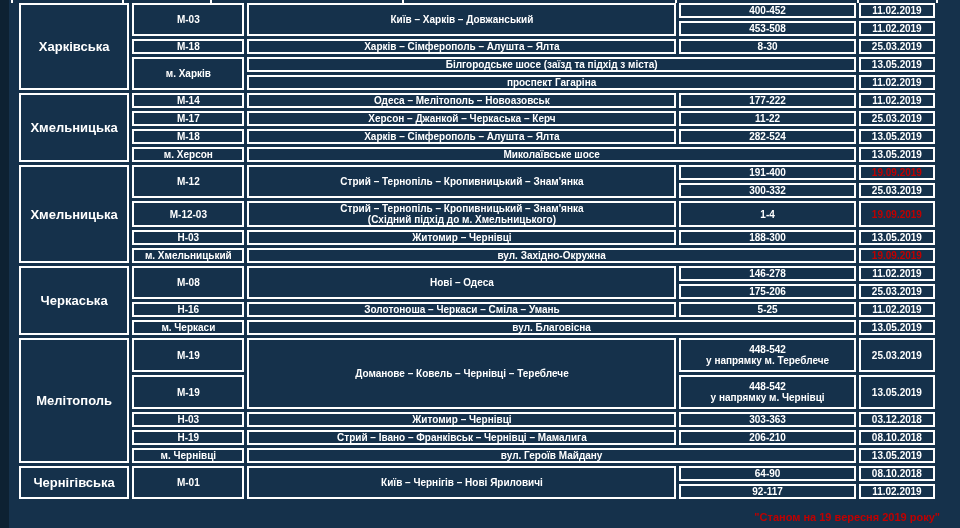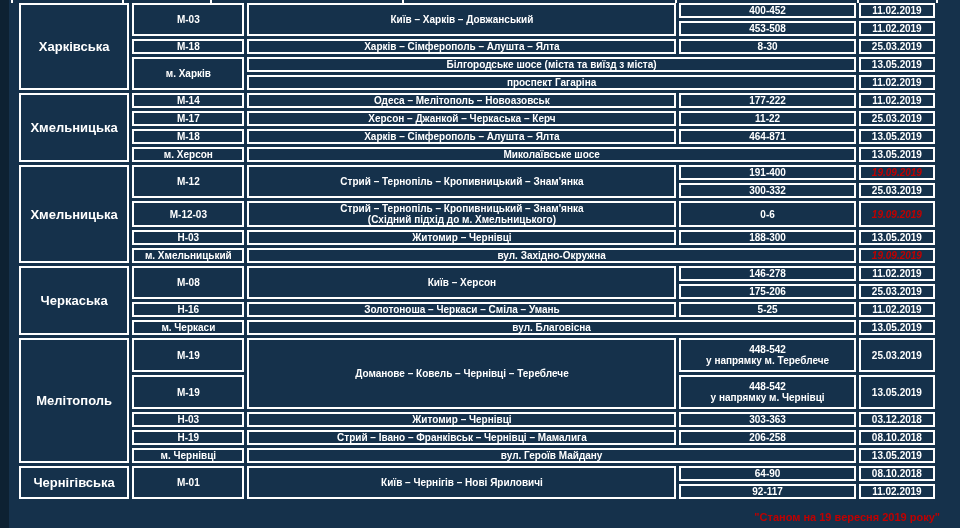--- a/index.html
+++ b/index.html
@@ -28,21 +28,21 @@
     text-align:center;
     vertical-align:middle;
     padding:0 4px;
     white-space:pre-line;
     overflow:hidden;
   }
   tr{height:15px;}
   tr.row-md{height:20px;margin-top:12px;}
   tr.row-lg{height:34px;}
   td.region{font-size:13px;}
-  td.red{color:#c00000;font-style:italic;}
+  td.red{color:#c00000;}
   .footnote{
     position:absolute;
     right:20px;
     bottom:5px;
     color:#c00000;
     font-size:11px;
     font-weight:bold;
     white-space:nowrap;
   }
 </style>
@@ -81,21 +81,21 @@
           <td>11.02.2019</td>
         </tr>
         <tr>
           <td>М-18</td>
           <td>Харків – Сімферополь – Алушта – Ялта</td>
           <td>8-30</td>
           <td>25.03.2019</td>
         </tr>
         <tr>
           <td rowspan="2">м. Харків</td>
-          <td colspan="2">Білгородське шосе (міста та виїзд з міста)</td>
+          <td colspan="2">Білгородське шосе (заїзд та підхід з міста)</td>
           <td>13.05.2019</td>
         </tr>
         <tr>
           <td colspan="2">проспект Гагаріна</td>
           <td>11.02.2019</td>
         </tr>
         <tr>
           <td rowspan="4" class="region">Хмельницька</td>
           <td>М-14</td>
           <td>Одеса – Мелітополь – Новоазовськ</td>
@@ -104,21 +104,21 @@
         </tr>
         <tr>
           <td>М-17</td>
           <td>Херсон – Джанкой – Черкаська – Керч</td>
           <td>11-22</td>
           <td>25.03.2019</td>
         </tr>
         <tr>
           <td>М-18</td>
           <td>Харків – Сімферополь – Алушта – Ялта</td>
-          <td>464-871</td>
+          <td>282-524</td>
           <td>13.05.2019</td>
         </tr>
         <tr>
           <td>м. Херсон</td>
           <td colspan="2">Миколаївське шосе</td>
           <td>13.05.2019</td>
         </tr>
         <tr>
           <td rowspan="5" class="region">Хмельницька</td>
           <td rowspan="2">М-12</td>
@@ -127,38 +127,38 @@
           <td class="red">19.09.2019</td>
         </tr>
         <tr>
           <td>300-332</td>
           <td>25.03.2019</td>
         </tr>
         <tr class="row-md">
           <td>М-12-03</td>
           <td>Стрий – Тернопіль – Кропивницький – Знам'янка
 (Східний підхід до м. Хмельницького)</td>
-          <td>0-6</td>
+          <td>1-4</td>
           <td class="red">19.09.2019</td>
         </tr>
         <tr>
           <td>Н-03</td>
           <td>Житомир – Чернівці</td>
           <td>188-300</td>
           <td>13.05.2019</td>
         </tr>
         <tr>
           <td>м. Хмельницький</td>
           <td colspan="2">вул. Західно-Окружна</td>
           <td class="red">19.09.2019</td>
         </tr>
         <tr>
           <td rowspan="4" class="region">Черкаська</td>
           <td rowspan="2">М-08</td>
-          <td rowspan="2">Київ – Херсон</td>
+          <td rowspan="2">Нові – Одеса</td>
           <td>146-278</td>
           <td>11.02.2019</td>
         </tr>
         <tr>
           <td>175-206</td>
           <td>25.03.2019</td>
         </tr>
         <tr>
           <td>Н-16</td>
           <td>Золотоноша – Черкаси – Сміла – Умань</td>
@@ -186,21 +186,21 @@
         </tr>
         <tr>
           <td>Н-03</td>
           <td>Житомир – Чернівці</td>
           <td>303-363</td>
           <td>03.12.2018</td>
         </tr>
         <tr>
           <td>Н-19</td>
           <td>Стрий – Івано – Франківськ – Чернівці – Мамалига</td>
-          <td>206-258</td>
+          <td>206-210</td>
           <td>08.10.2018</td>
         </tr>
         <tr>
           <td>м. Чернівці</td>
           <td colspan="2">вул. Героїв Майдану</td>
           <td>13.05.2019</td>
         </tr>
         <tr>
           <td rowspan="2" class="region">Чернігівська</td>
           <td rowspan="2">М-01</td>

